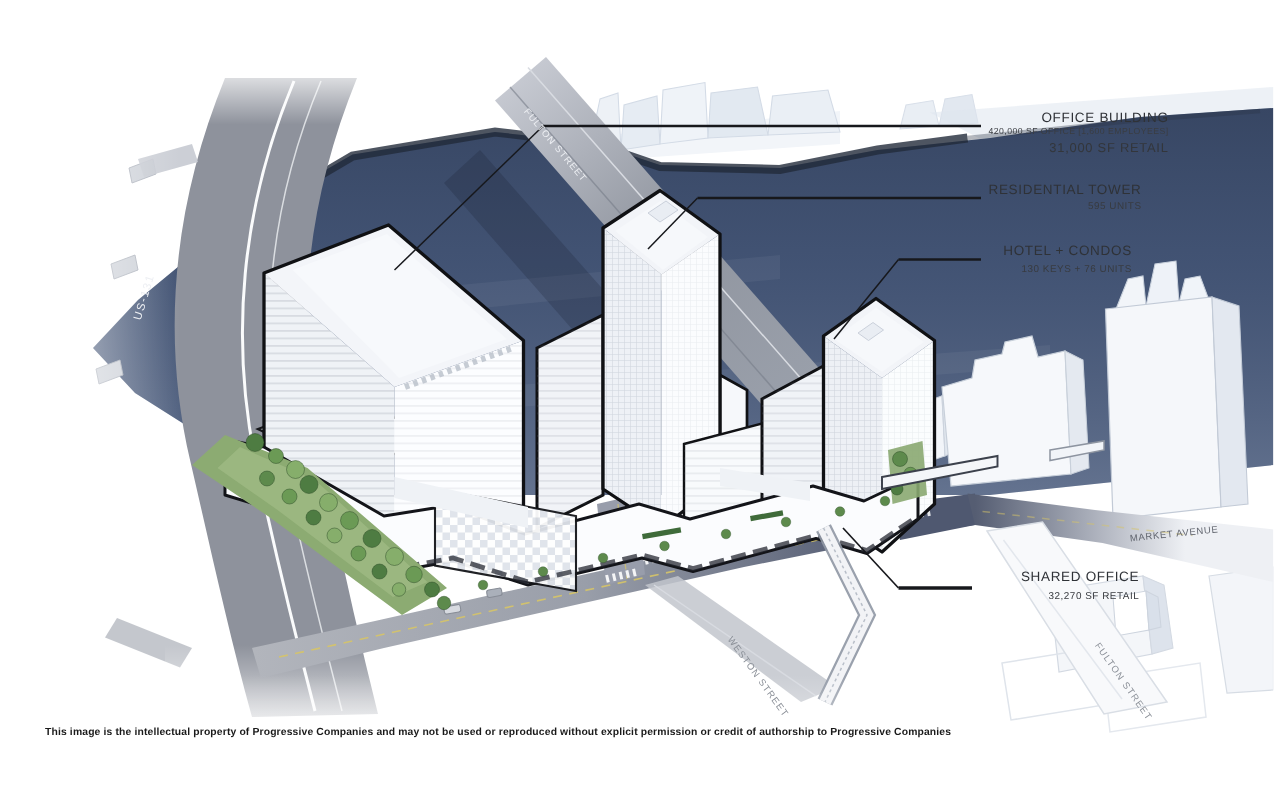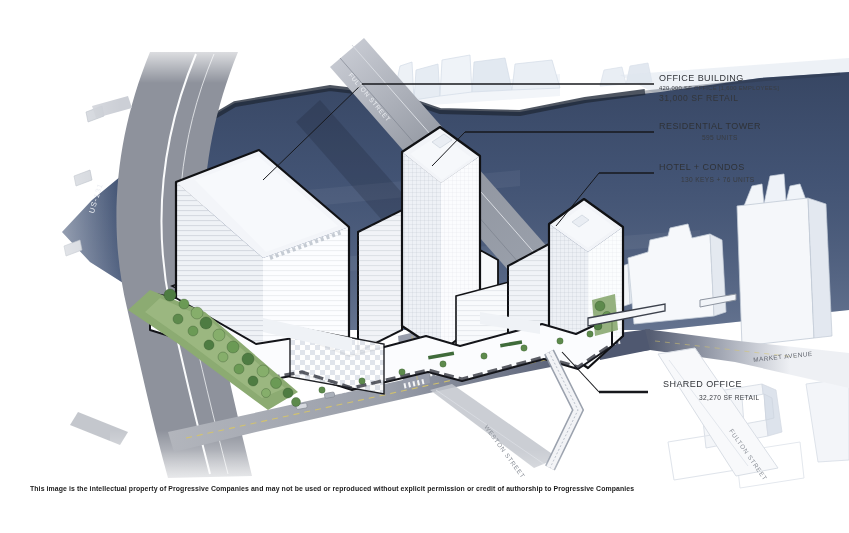--- a/index.html
+++ b/index.html
@@ -3,21 +3,21 @@
 <meta charset="utf-8">
 <style>
   :root{
     --river:#46587a; --highway:#8e929c; --outline:#101114; --ink:#303338;
     --lawn:#8cab72; --street-dark:#4f5870;
   }
   html,body{margin:0;padding:0;background:#ffffff;}
   #stage{position:relative;width:849px;height:533px;background:#ffffff;overflow:hidden;
          font-family:"Liberation Sans",sans-serif;}
   #scene{position:absolute;left:0;top:0;}
-  .lbl{position:absolute;white-space:nowrap;color:var(--ink);line-height:1;}
+  .lbl{position:absolute;white-space:nowrap;color:var(--ink);line-height:1;text-align:right;}
   .lbl-title{font-size:9px;letter-spacing:.45px;font-weight:400;color:#2f3237;}
   .lbl-sub{font-size:5.8px;letter-spacing:.3px;color:#3a3d42;}
   .lbl-sub2{font-size:6.6px;letter-spacing:.35px;color:#383b40;}
   .lbl-big{font-size:8.6px;letter-spacing:.5px;color:#33363b;}
   .street-lbl{position:absolute;white-space:nowrap;font-size:6.3px;letter-spacing:.8px;
               transform-origin:left top;line-height:1;}
   .street-light{color:#edeff3;}
   .street-gray{color:#8b9098;}
   .street-dgray{color:#62666f;}
   #copyright{position:absolute;left:30px;top:485px;font-size:6.9px;font-weight:bold;

